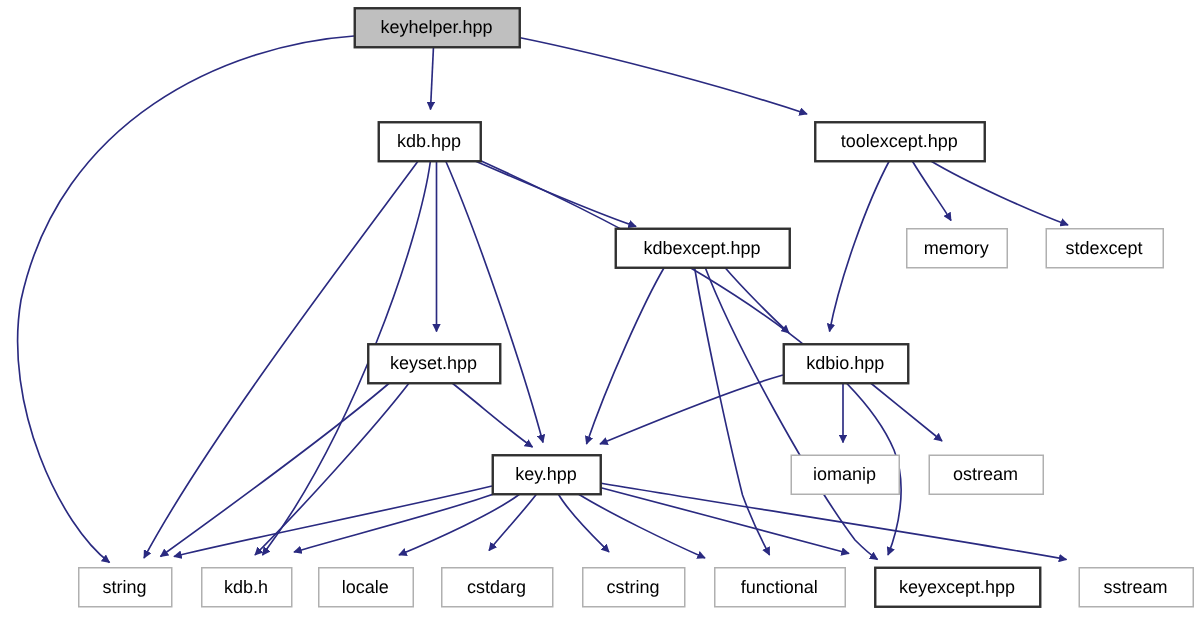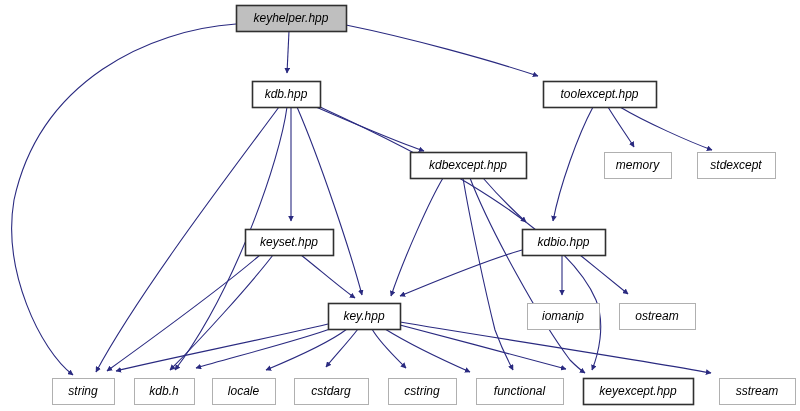--- a/index.html
+++ b/index.html
@@ -1,17 +1,17 @@
 <!DOCTYPE html>
 <html><head>
 <meta charset="utf-8">
 <style>
   html,body{margin:0;padding:0;background:#ffffff;}
   body{width:800px;height:411px;overflow:hidden;font-family:"Liberation Sans",sans-serif;}
-  #graph{position:relative;width:800px;height:411px;font-style:italic;}
+  #graph{position:relative;width:800px;height:411px;}
   svg{display:block;}
   .node-label{font-family:"Liberation Sans",sans-serif;font-size:12px;fill:#000000;dominant-baseline:middle;text-anchor:middle;}
 </style>
 </head>
 <body>
 
 <div id="graph">
   <svg id="svg-canvas" width="800" height="411" viewBox="0 0 800 411" xmlns="http://www.w3.org/2000/svg">
     <defs>
       <marker id="arrow" viewBox="0 0 10 10" refX="9" refY="5" markerWidth="5.2" markerHeight="5.2" orient="auto-start-reverse">

